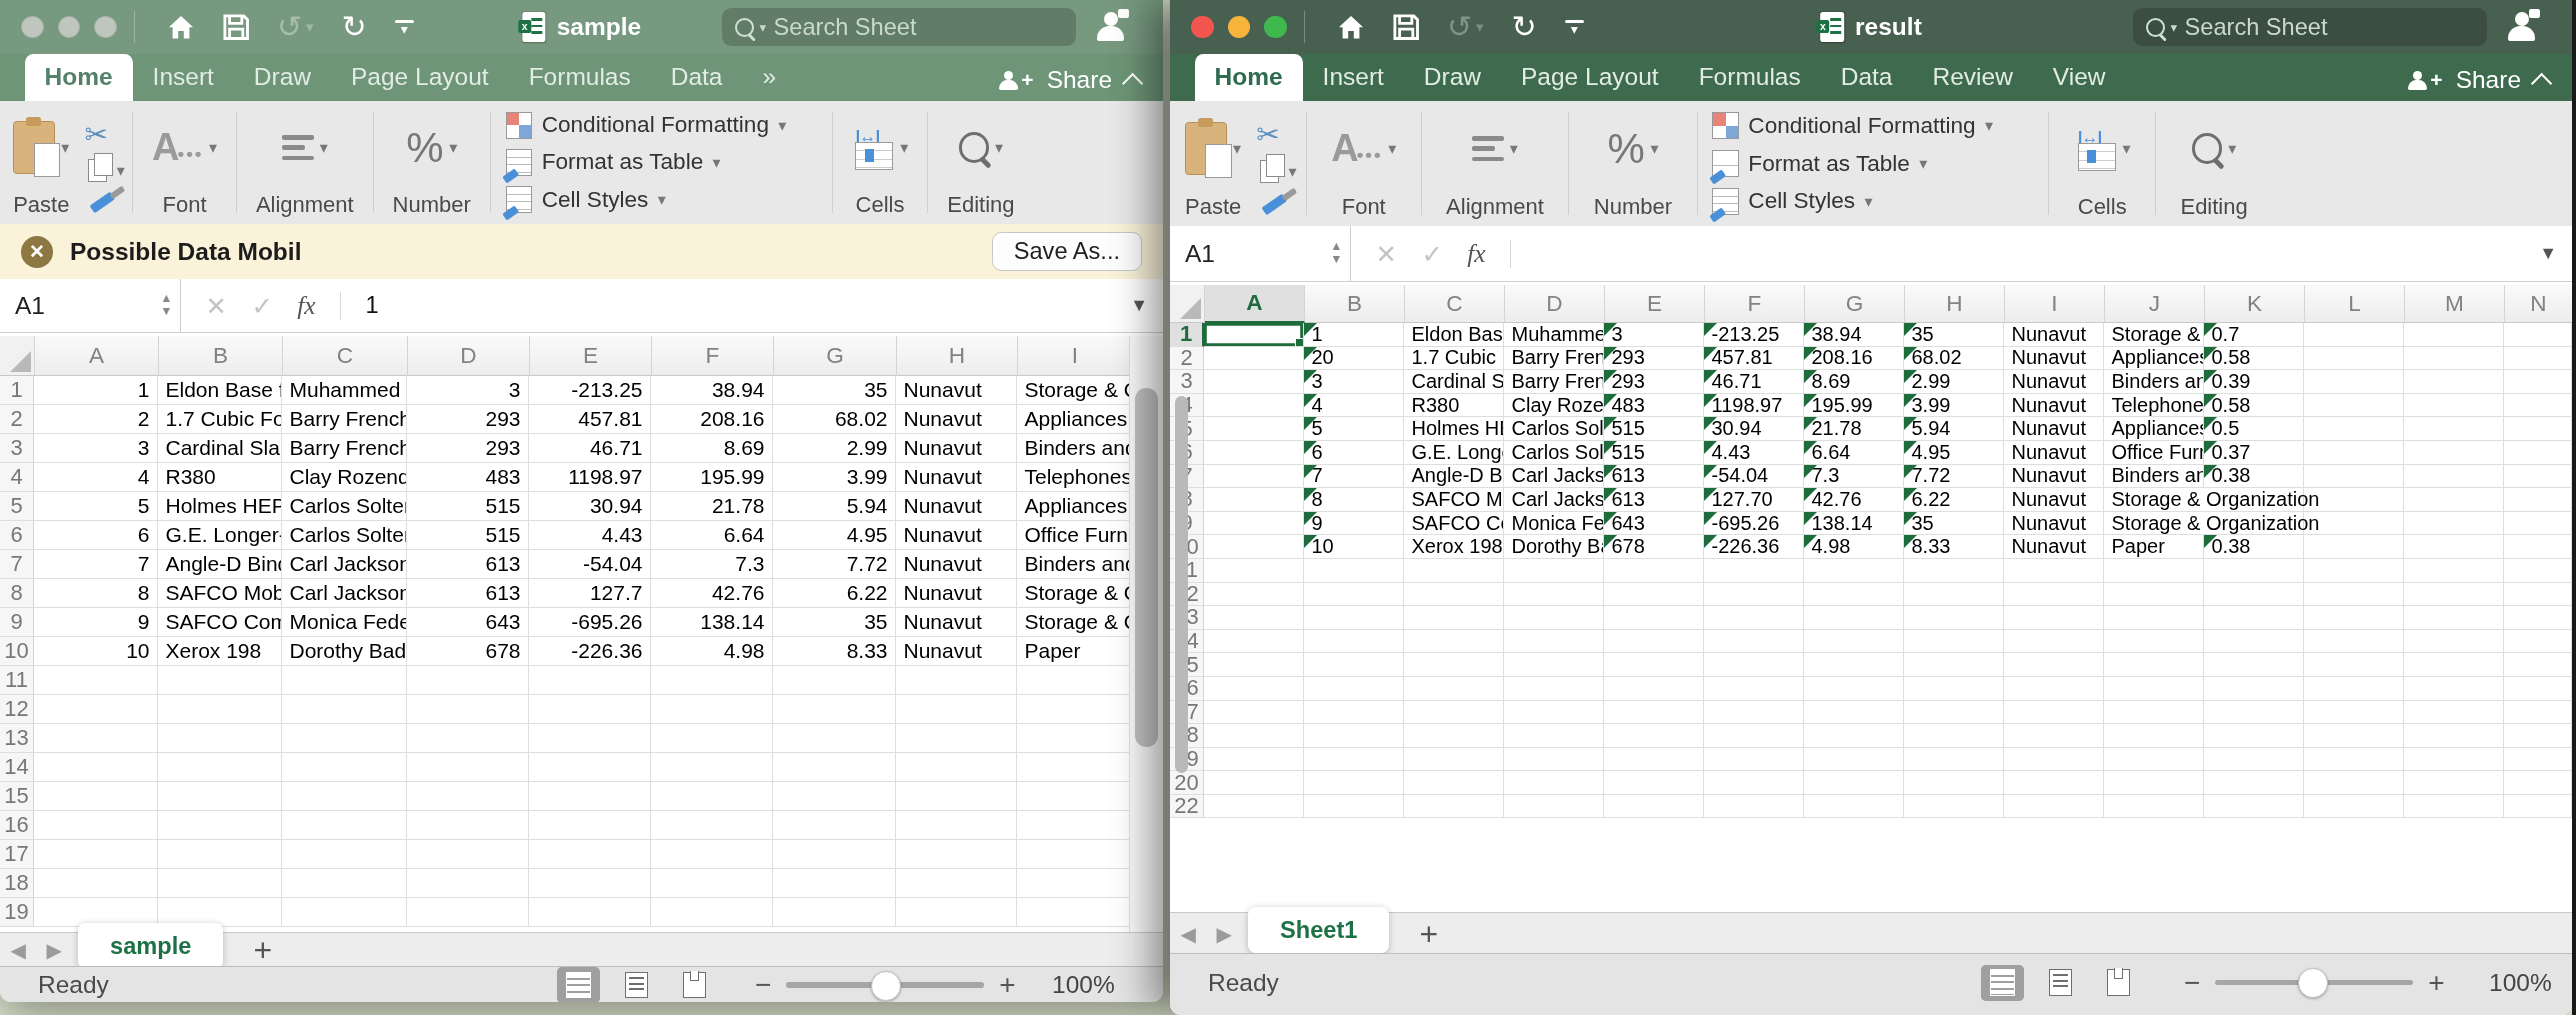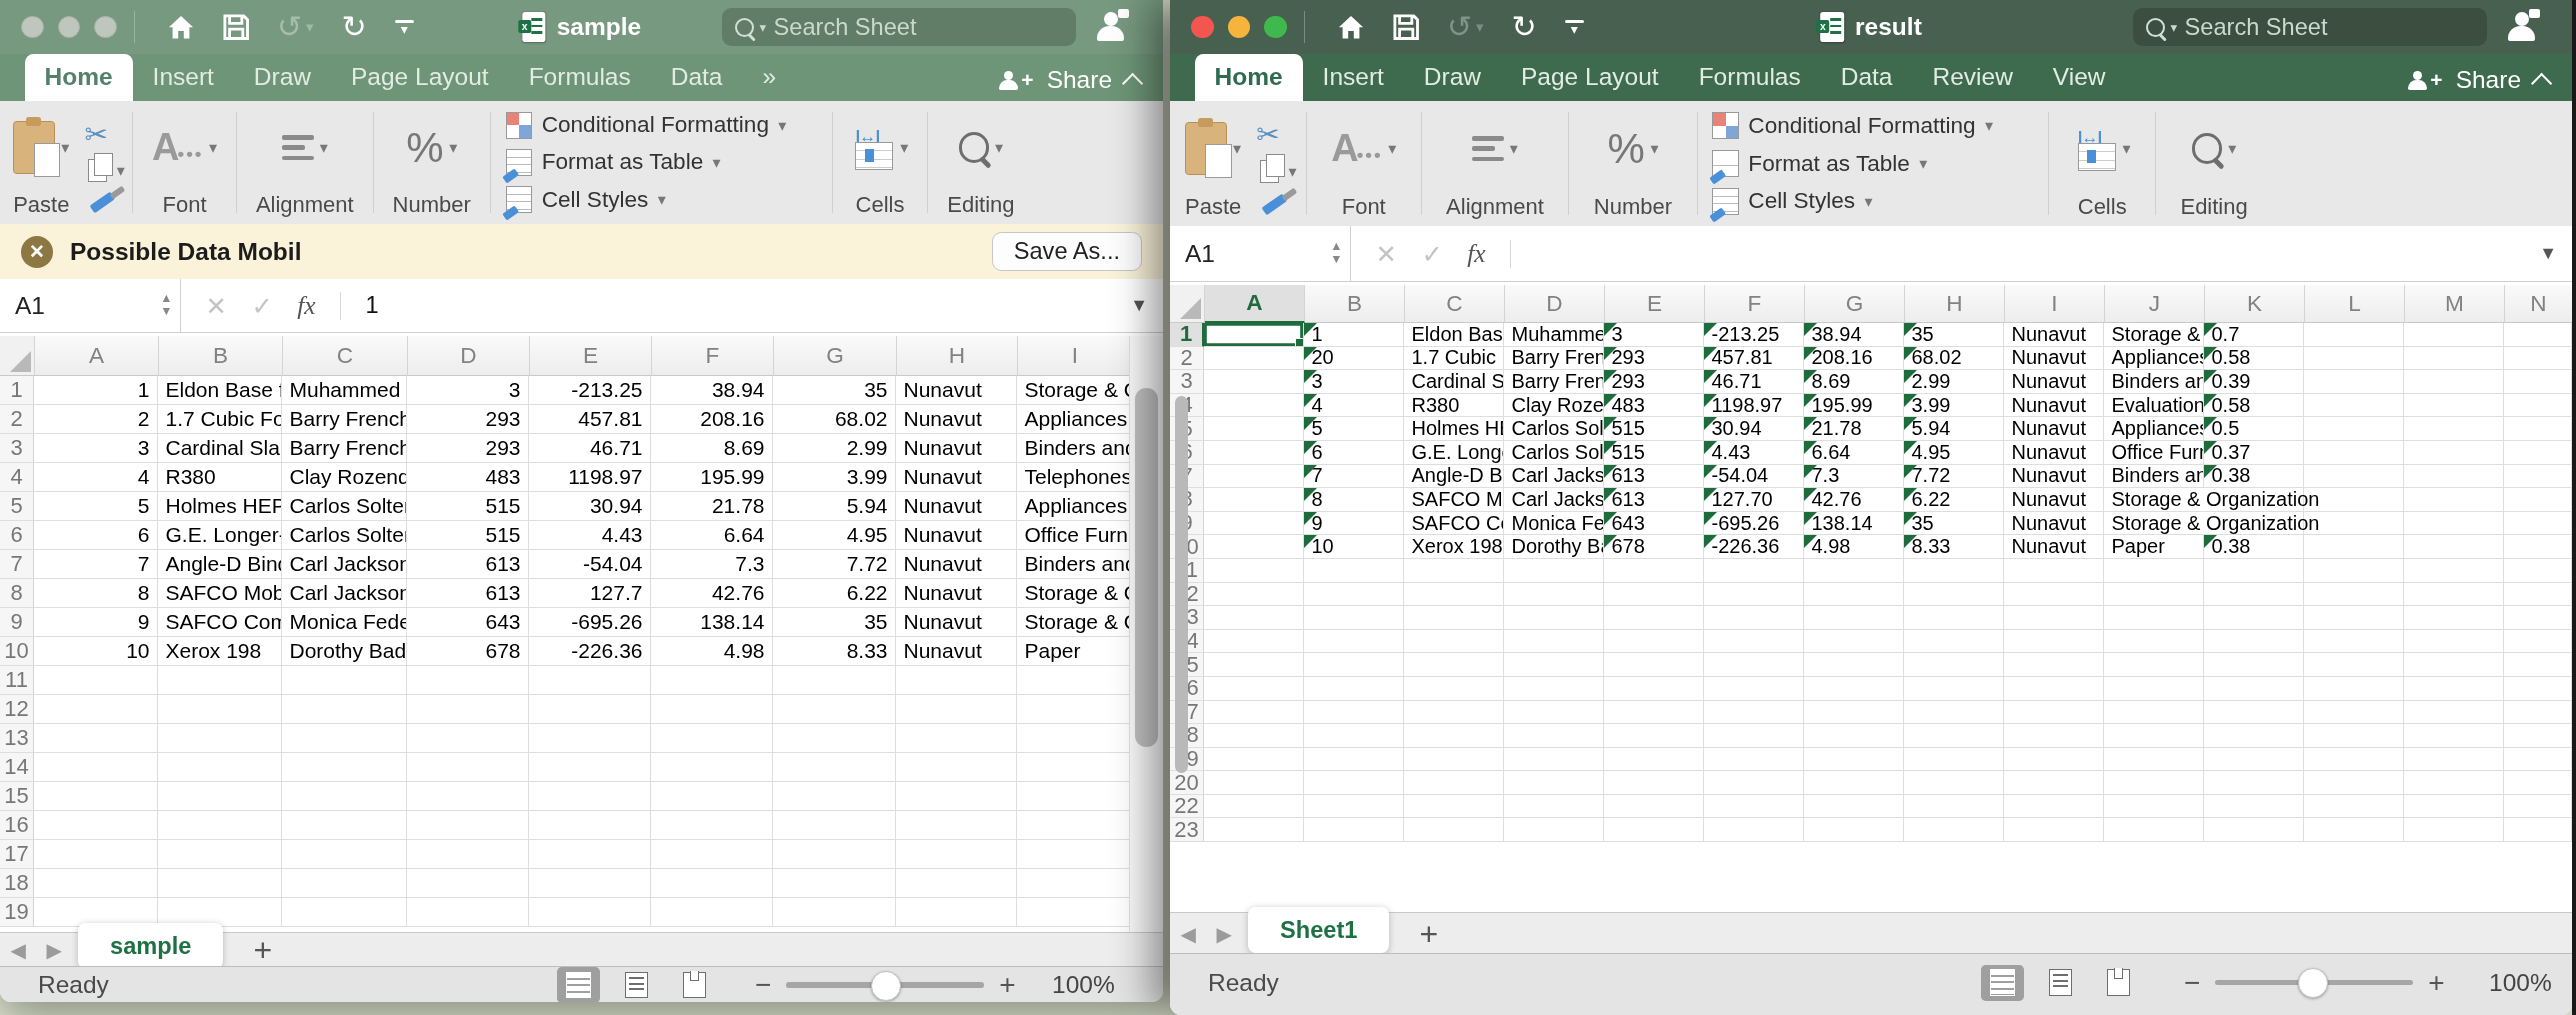--- a/index.html
+++ b/index.html
@@ -1161,21 +1161,21 @@
           <span class="tri"></span>
         </div>
         <div class="cell" style="width: 100px; height: 23.6px; font-size: 20px;">
           <span>3.99</span>
           <span class="tri"></span>
         </div>
         <div class="cell" style="width: 100px; height: 23.6px; font-size: 20px;">
           <span>Nunavut</span>
         </div>
         <div class="cell" style="width: 100px; height: 23.6px; font-size: 20px;">
-          <span>Evaluation</span>
+          <span>Telephone</span>
         </div>
         <div class="cell" style="width: 100px; height: 23.6px; font-size: 20px;">
           <span>0.58</span>
           <span class="tri"></span>
         </div>
         <div class="cell" style="width: 100px; height: 23.6px; font-size: 20px;"></div>
         <div class="cell" style="width: 100px; height: 23.6px; font-size: 20px;"></div>
         <div class="cell" style="width: 68px; height: 23.6px; font-size: 20px;"></div>
       </div>
       <div class="grow" style="height: 23.6px;">
@@ -1595,37 +1595,20 @@
         <div class="cell" style="width: 100px; height: 23.6px; font-size: 20px;"></div>
         <div class="cell" style="width: 100px; height: 23.6px; font-size: 20px;"></div>
         <div class="cell" style="width: 100px; height: 23.6px; font-size: 20px;"></div>
         <div class="cell" style="width: 100px; height: 23.6px; font-size: 20px;"></div>
         <div class="cell" style="width: 100px; height: 23.6px; font-size: 20px;"></div>
         <div class="cell" style="width: 100px; height: 23.6px; font-size: 20px;"></div>
         <div class="cell" style="width: 68px; height: 23.6px; font-size: 20px;"></div>
       </div>
       <div class="grow" style="height: 23.6px;">
         <div class="rh" style="width: 34px; height: 23.6px;">22</div>
-        <div class="cell" style="width: 100px; height: 23.6px; font-size: 20px;"></div>
-        <div class="cell" style="width: 100px; height: 23.6px; font-size: 20px;"></div>
-        <div class="cell" style="width: 100px; height: 23.6px; font-size: 20px;"></div>
-        <div class="cell" style="width: 100px; height: 23.6px; font-size: 20px;"></div>
-        <div class="cell" style="width: 100px; height: 23.6px; font-size: 20px;"></div>
-        <div class="cell" style="width: 100px; height: 23.6px; font-size: 20px;"></div>
-        <div class="cell" style="width: 100px; height: 23.6px; font-size: 20px;"></div>
-        <div class="cell" style="width: 100px; height: 23.6px; font-size: 20px;"></div>
-        <div class="cell" style="width: 100px; height: 23.6px; font-size: 20px;"></div>
-        <div class="cell" style="width: 100px; height: 23.6px; font-size: 20px;"></div>
-        <div class="cell" style="width: 100px; height: 23.6px; font-size: 20px;"></div>
-        <div class="cell" style="width: 100px; height: 23.6px; font-size: 20px;"></div>
-        <div class="cell" style="width: 100px; height: 23.6px; font-size: 20px;"></div>
-        <div class="cell" style="width: 68px; height: 23.6px; font-size: 20px;"></div>
-      </div>
-      <div class="grow" style="height: 23.6px;">
-        <div class="rh" style="width: 34px; height: 23.6px;">23</div>
         <div class="cell" style="width: 100px; height: 23.6px; font-size: 20px;"></div>
         <div class="cell" style="width: 100px; height: 23.6px; font-size: 20px;"></div>
         <div class="cell" style="width: 100px; height: 23.6px; font-size: 20px;"></div>
         <div class="cell" style="width: 100px; height: 23.6px; font-size: 20px;"></div>
         <div class="cell" style="width: 100px; height: 23.6px; font-size: 20px;"></div>
         <div class="cell" style="width: 100px; height: 23.6px; font-size: 20px;"></div>
         <div class="cell" style="width: 100px; height: 23.6px; font-size: 20px;"></div>
         <div class="cell" style="width: 100px; height: 23.6px; font-size: 20px;"></div>
         <div class="cell" style="width: 100px; height: 23.6px; font-size: 20px;"></div>
         <div class="cell" style="width: 100px; height: 23.6px; font-size: 20px;"></div>

